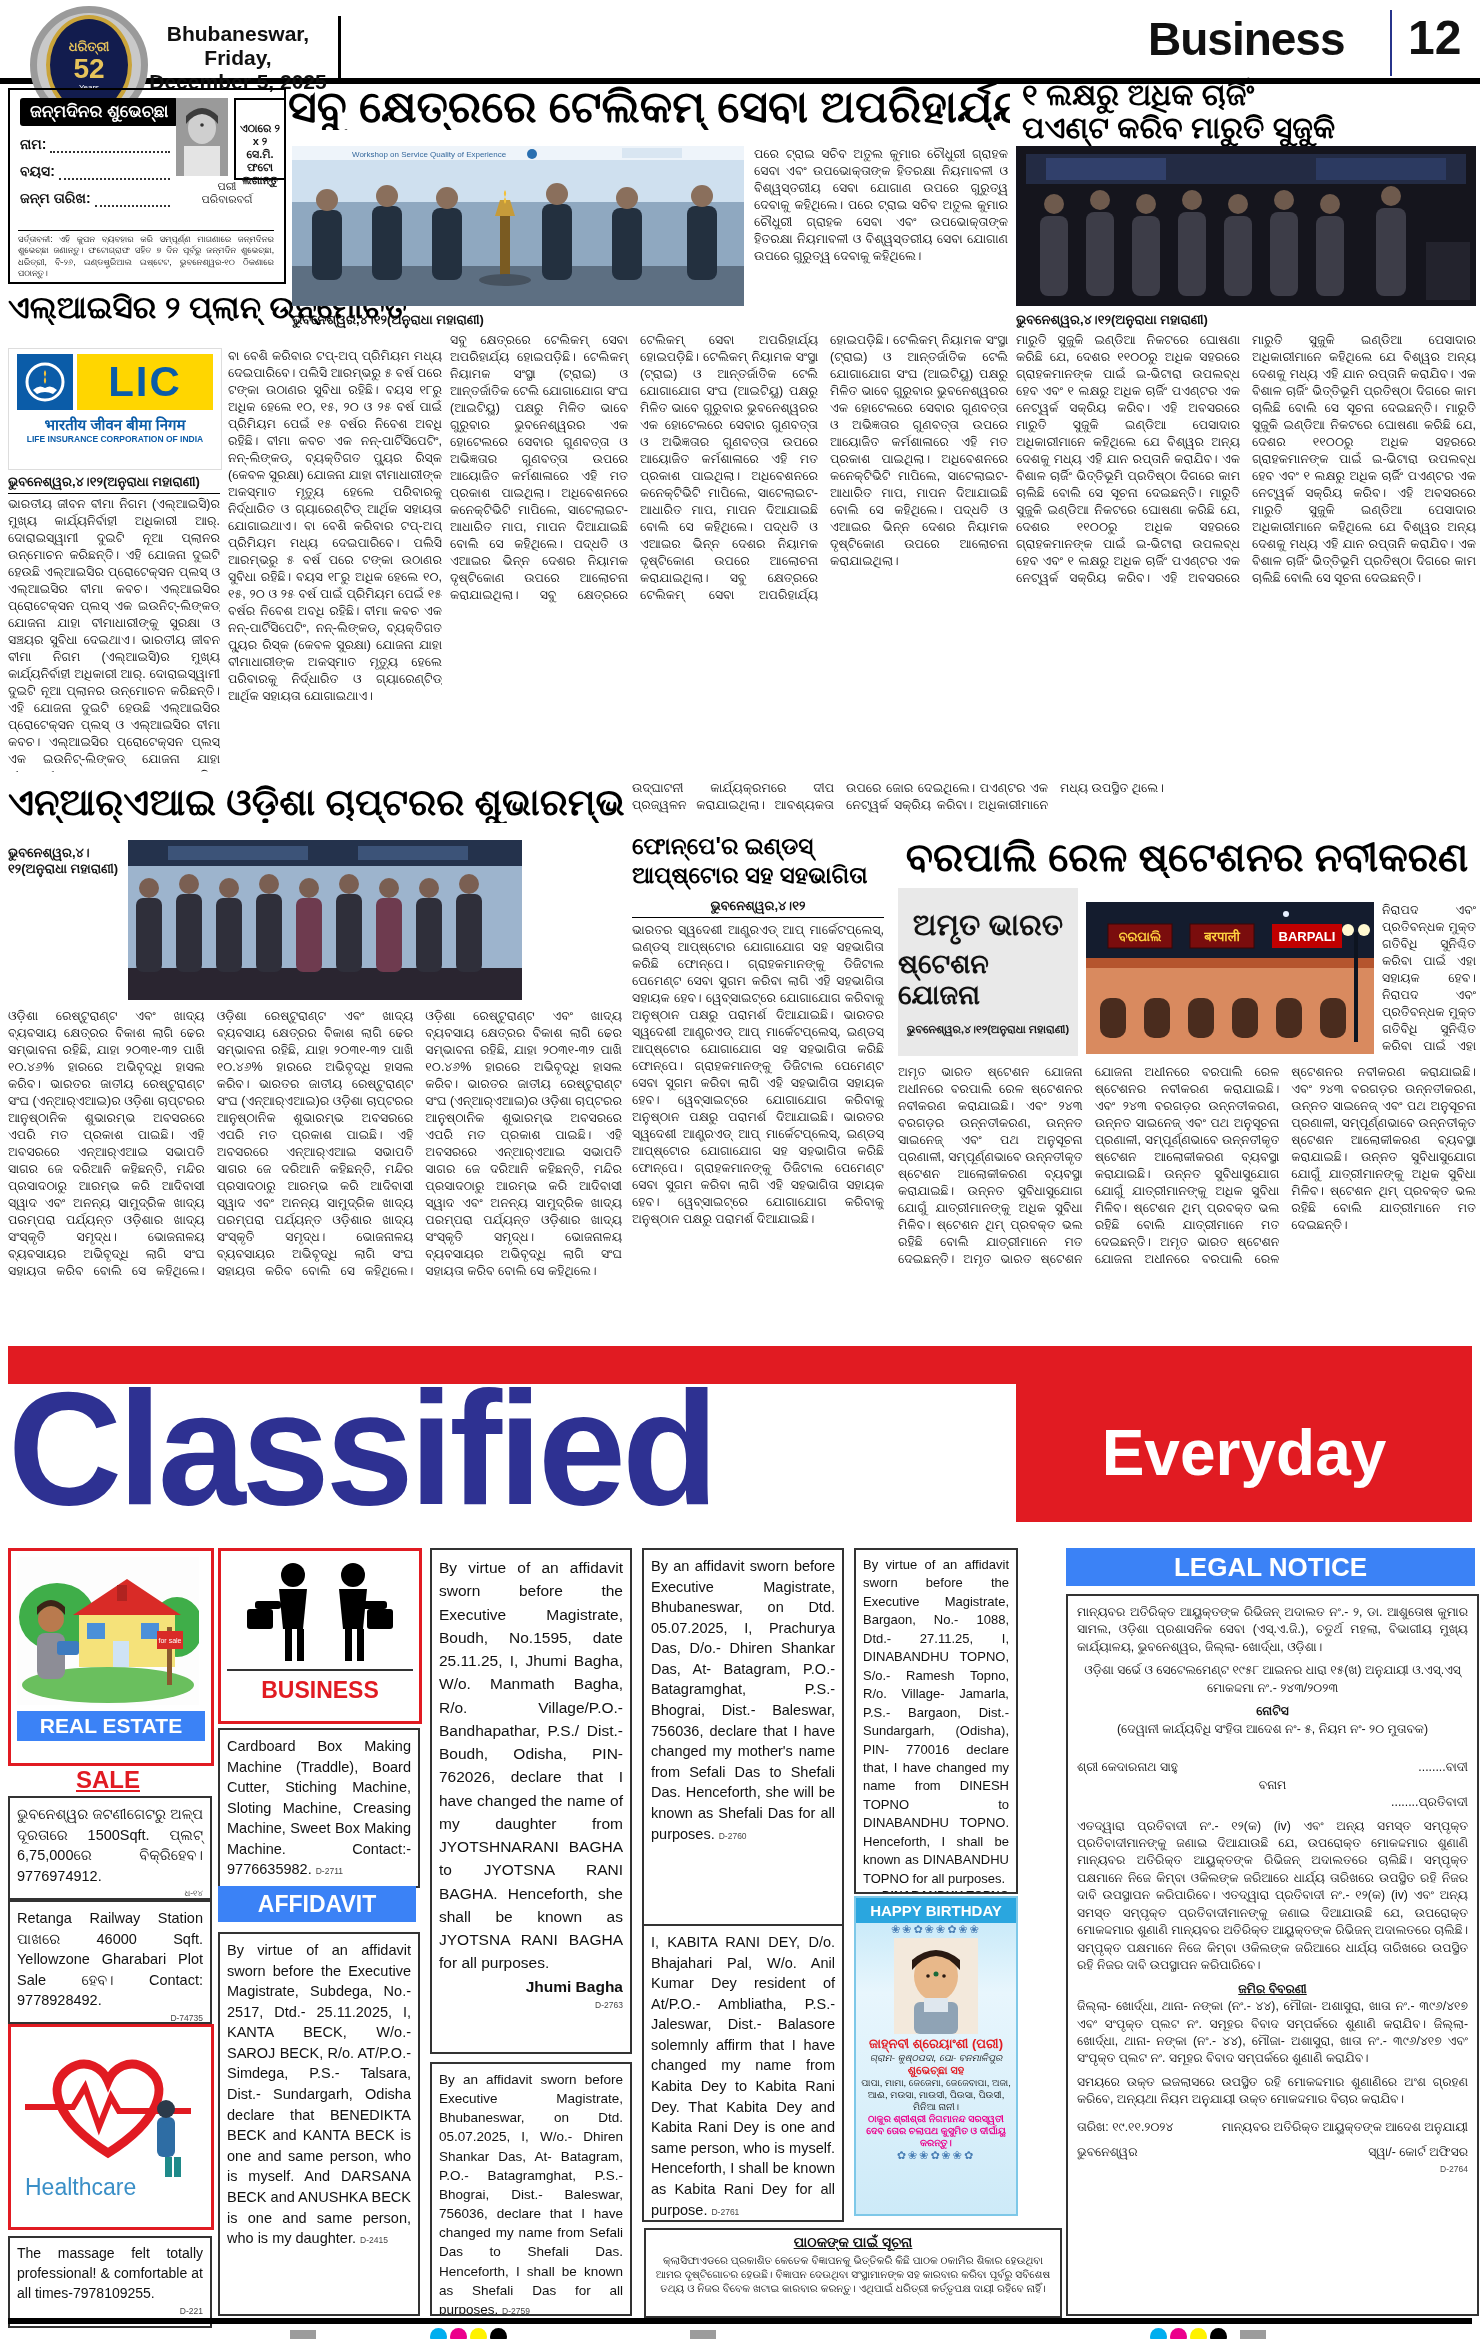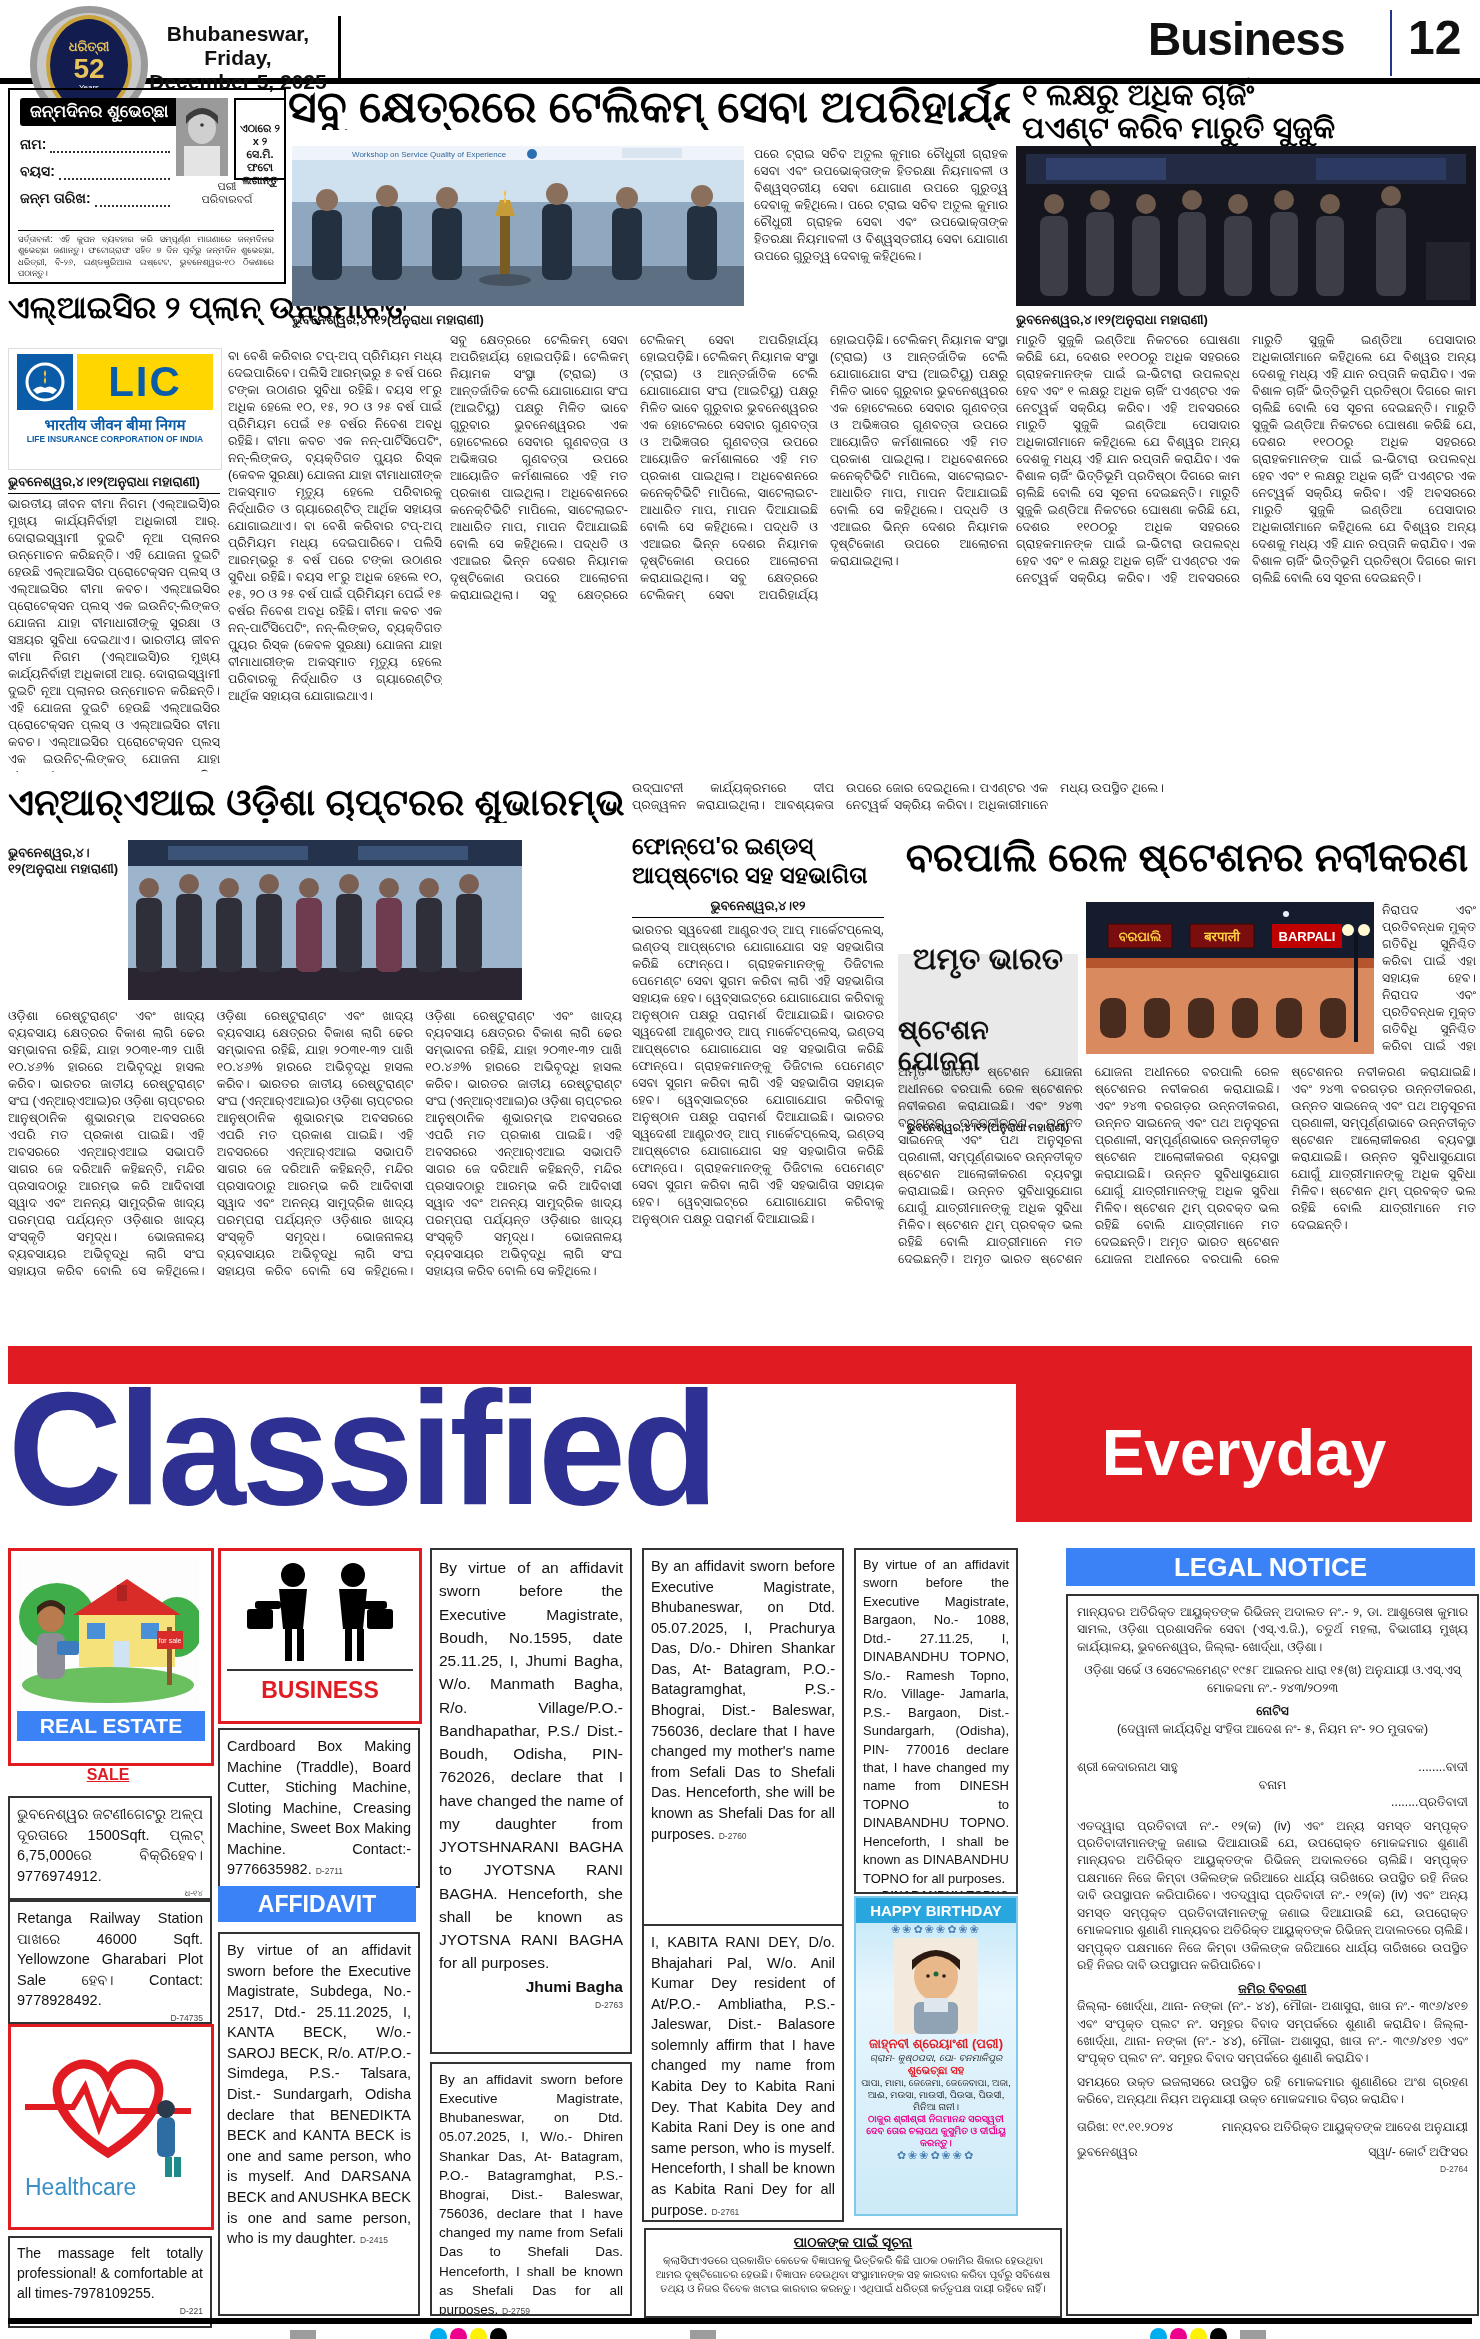--- a/index.html
+++ b/index.html
@@ -251,21 +251,21 @@
 
   <div class="abs hl" style="left:632px;top:832px;width:252px;font-size:23px;line-height:1.25;">
     <div>ଫୋନ୍‌ପେ'ର ଇଣ୍ଡସ୍</div>
     <div>ଆପ୍‌ଷ୍ଟୋର ସହ ସହଭାଗିତା</div>
   </div>
   <div class="abs byline ctr" style="left:632px;top:898px;width:252px;border-bottom:1px solid #000;padding-bottom:3px;">ଭୁବନେଶ୍ୱର,୪।୧୨</div>
   <div class="abs body-txt" style="left:632px;top:922px;width:252px;height:416px;">ଭାରତର ସ୍ୱଦେଶୀ ଆଣ୍ଡ୍ରଏଡ୍ ଆପ୍ ମାର୍କେଟପ୍ଲେସ୍, ଇଣ୍ଡସ୍ ଆପ୍‌ଷ୍ଟୋର ଯୋଗାଯୋଗ ସହ ସହଭାଗିତା କରିଛି ଫୋନ୍‌ପେ। ଗ୍ରାହକମାନଙ୍କୁ ଡିଜିଟାଲ ପେମେଣ୍ଟ ସେବା ସୁଗମ କରିବା ଲାଗି ଏହି ସହଭାଗିତା ସହାୟକ ହେବ। ୱେବ୍‌ସାଇଟ୍‌ରେ ଯୋଗାଯୋଗ କରିବାକୁ ଅନୁଷ୍ଠାନ ପକ୍ଷରୁ ପରାମର୍ଶ ଦିଆଯାଇଛି। ଭାରତର ସ୍ୱଦେଶୀ ଆଣ୍ଡ୍ରଏଡ୍ ଆପ୍ ମାର୍କେଟପ୍ଲେସ୍, ଇଣ୍ଡସ୍ ଆପ୍‌ଷ୍ଟୋର ଯୋଗାଯୋଗ ସହ ସହଭାଗିତା କରିଛି ଫୋନ୍‌ପେ। ଗ୍ରାହକମାନଙ୍କୁ ଡିଜିଟାଲ ପେମେଣ୍ଟ ସେବା ସୁଗମ କରିବା ଲାଗି ଏହି ସହଭାଗିତା ସହାୟକ ହେବ। ୱେବ୍‌ସାଇଟ୍‌ରେ ଯୋଗାଯୋଗ କରିବାକୁ ଅନୁଷ୍ଠାନ ପକ୍ଷରୁ ପରାମର୍ଶ ଦିଆଯାଇଛି। ଭାରତର ସ୍ୱଦେଶୀ ଆଣ୍ଡ୍ରଏଡ୍ ଆପ୍ ମାର୍କେଟପ୍ଲେସ୍, ଇଣ୍ଡସ୍ ଆପ୍‌ଷ୍ଟୋର ଯୋଗାଯୋଗ ସହ ସହଭାଗିତା କରିଛି ଫୋନ୍‌ପେ। ଗ୍ରାହକମାନଙ୍କୁ ଡିଜିଟାଲ ପେମେଣ୍ଟ ସେବା ସୁଗମ କରିବା ଲାଗି ଏହି ସହଭାଗିତା ସହାୟକ ହେବ। ୱେବ୍‌ସାଇଟ୍‌ରେ ଯୋଗାଯୋଗ କରିବାକୁ ଅନୁଷ୍ଠାନ ପକ୍ଷରୁ ପରାମର୍ଶ ଦିଆଯାଇଛି।</div>
 
   <div class="abs hl ctr" style="left:898px;top:836px;width:578px;font-size:40px;white-space:nowrap;overflow:hidden;">ବରପାଲି ରେଳ ଷ୍ଟେଶନର ନବୀକରଣ</div>
 
-  <div class="abs" style="left:898px;top:954px;width:180px;height:168px;background:#e9e9e9;display:flex;flex-direction:column;align-items:center;justify-content:center;gap:32px;">
+  <div class="abs" style="left:898px;top:888px;width:180px;height:168px;background:#e9e9e9;display:flex;flex-direction:column;align-items:center;justify-content:center;">
     <div style="font-size:30px;font-weight:900;">ଅମୃତ ଭାରତ</div>
     <div style="font-size:27px;font-weight:900;margin-top:6px;">ଷ୍ଟେଶନ ଯୋଜନା</div>
     <div style="font-size:11px;font-weight:bold;margin-top:12px;">ଭୁବନେଶ୍ୱର,୪।୧୨(ଅନୁରାଧା ମହାରାଣୀ)</div>
   </div>
 
   <div class="abs photo" style="left:1086px;top:902px;width:288px;height:152px;">
     <svg width="288" height="152" viewBox="0 0 288 152">
       <rect width="288" height="152" fill="#141c2e"></rect>
       <rect y="56" width="288" height="96" fill="#d98a5f"></rect>
       <rect y="56" width="288" height="10" fill="#b5552e"></rect>
@@ -319,21 +319,21 @@
         <rect x="140" y="74" width="26" height="18" fill="#d92b27"></rect>
         <text x="153" y="86" font-size="7" fill="#fff" text-anchor="middle">for sale</text>
         <circle cx="34" cy="62" r="13" fill="#b97a4e"></circle>
         <path d="M20 58 Q34 40 48 58 L48 50 Q34 36 20 50 Z" fill="#3a2417"></path>
         <rect x="20" y="76" width="28" height="46" rx="8" fill="#8d8d96"></rect>
         <rect x="40" y="84" width="22" height="14" rx="3" fill="#3d7bbf"></rect>
       </svg>
     </div>
     <div class="redbar" style="margin:0 6px;height:30px;font-size:21px;line-height:30px;">REAL ESTATE</div>
   </div>
-  <div class="abs ctr" style="left:8px;top:1766px;width:200px;font-size:16px;font-weight:bold;color:#e11b22;text-decoration:underline;">SALE</div>
+  <div class="abs ctr" style="left:8px;top:1766px;width:200px;font-size:24px;font-weight:bold;color:#e11b22;text-decoration:underline;">SALE</div>
 
   <div class="abs adbox" style="left:8px;top:1796px;width:186px;height:88px;">
     <span>ଭୁବନେଶ୍ୱର ଜଟଣୀଗେଟରୁ ଅଳ୍ପ ଦୂରତାରେ 1500Sqft. ପ୍ଲଟ୍ 6,75,000ରେ ବିକ୍ରିହେବ। 9776974912.</span>
     <div class="adcode">ଧ-୧୪</div>
   </div>
   <div class="abs adbox" style="left:8px;top:1900px;width:186px;height:108px;">
     <span>Retanga Railway Station ପାଖରେ 46000 Sqft. Yellowzone Gharabari Plot Sale ହେବ। Contact: 9778928492.</span>
     <div class="adcode">D-74735</div>
   </div>
 

